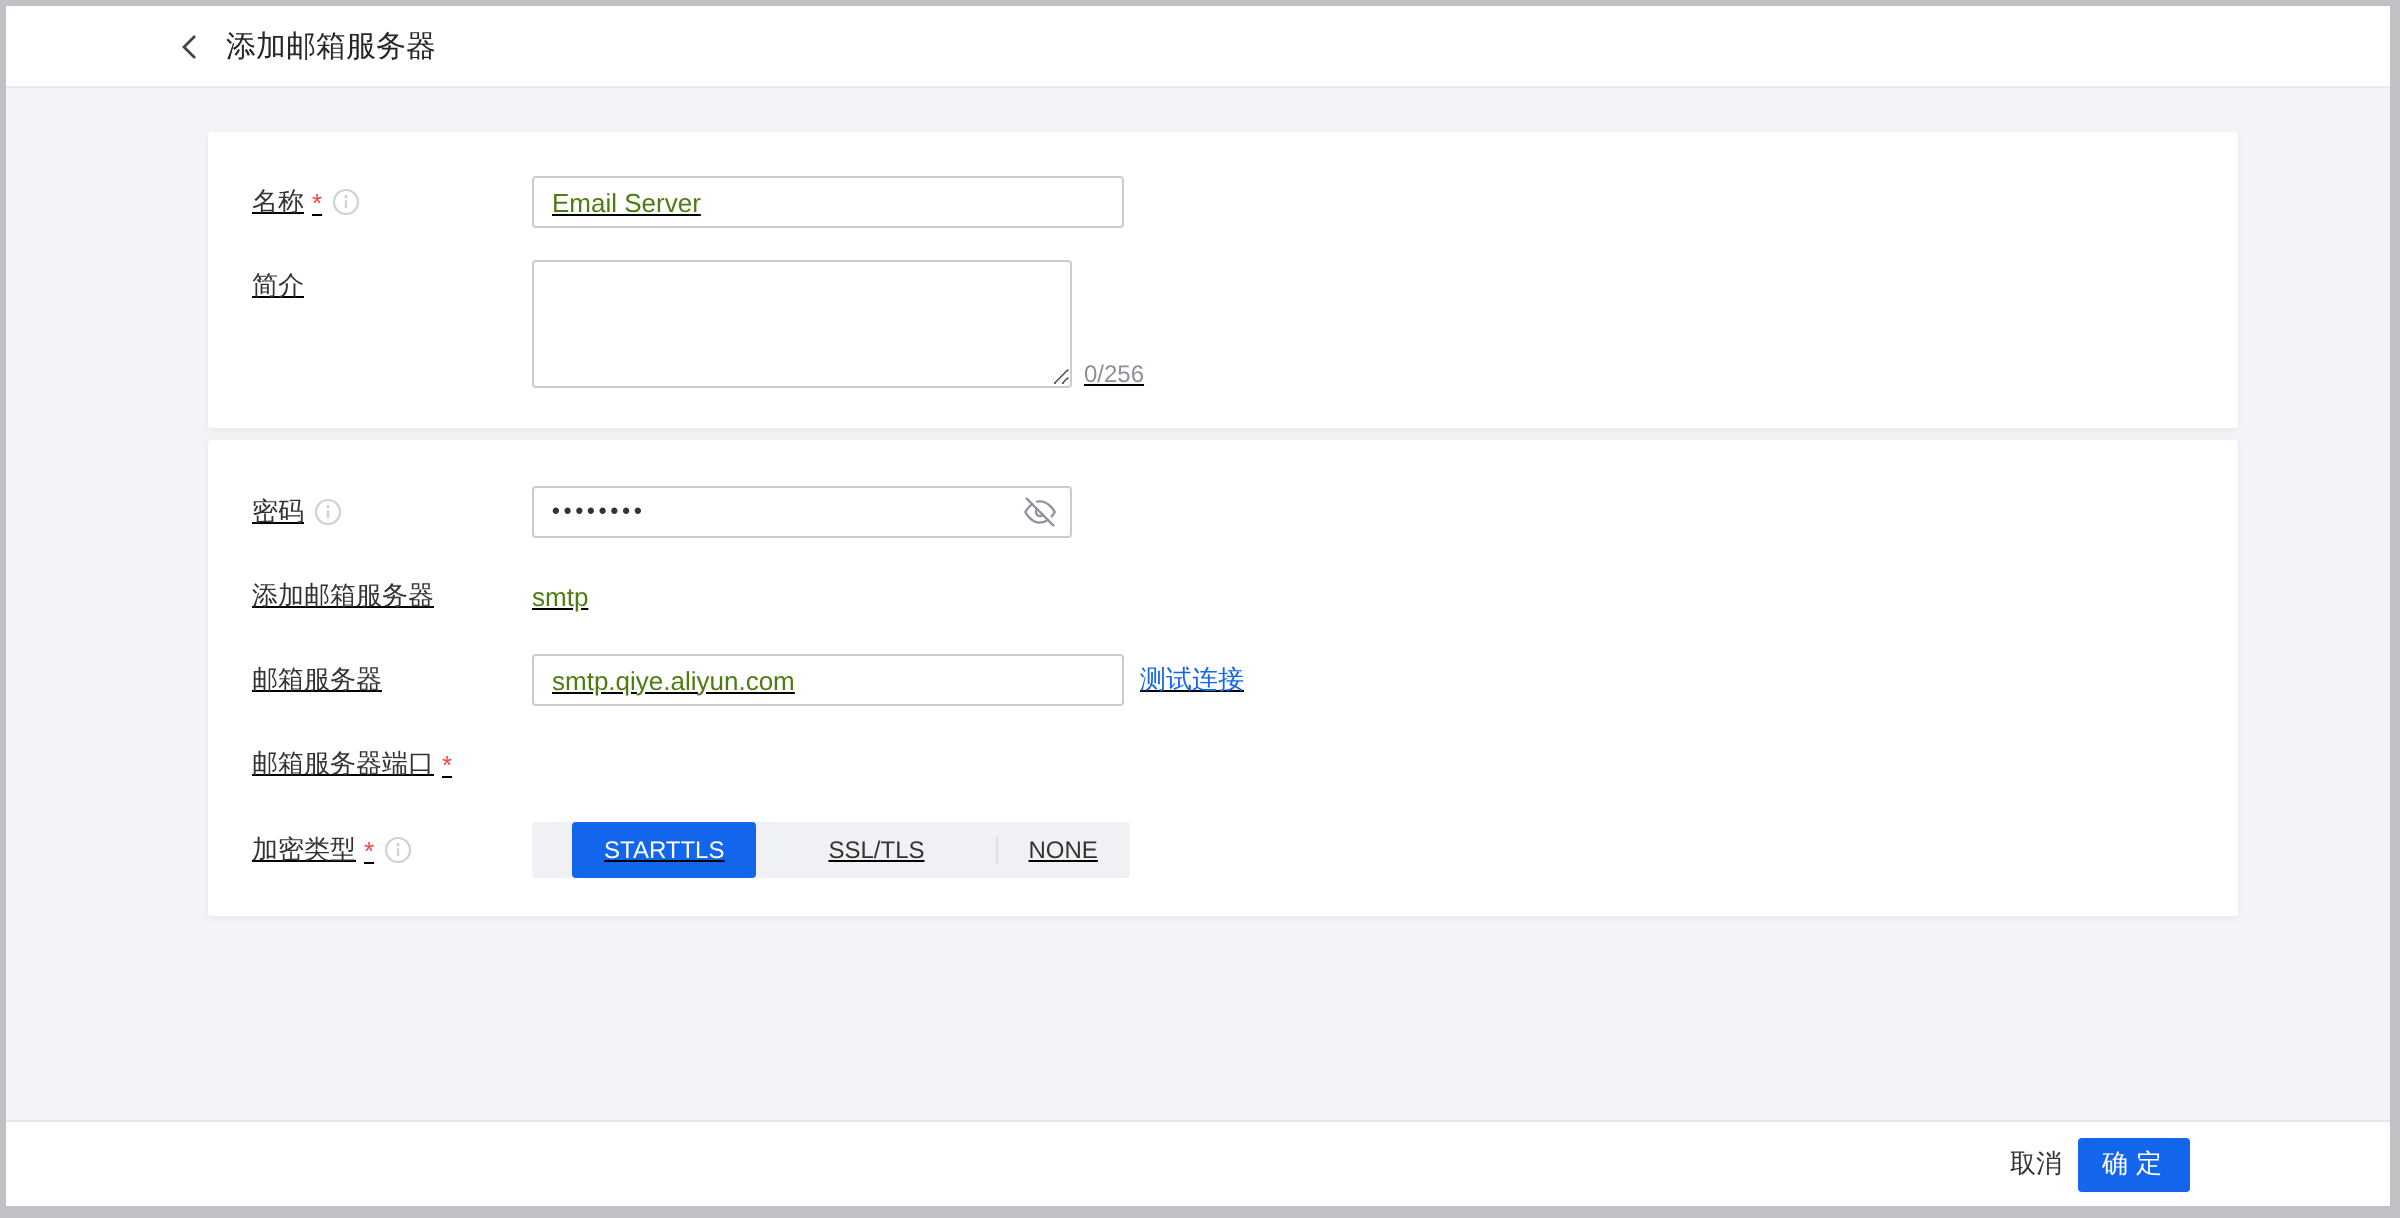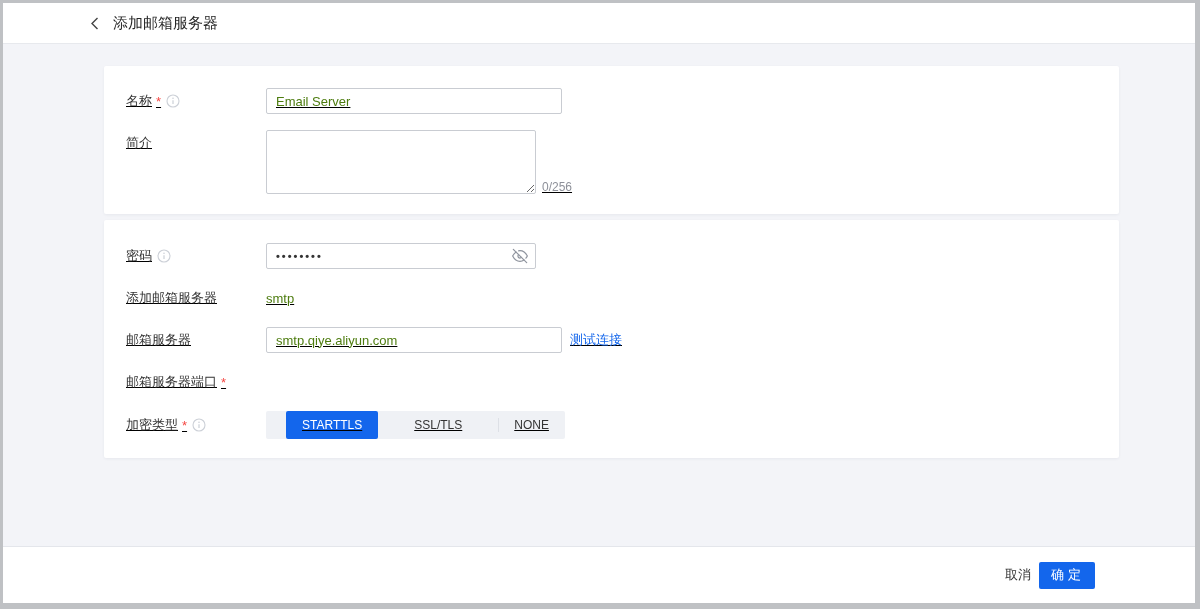--- a/index.html
+++ b/index.html
@@ -156,21 +156,21 @@
   }
   .segment:nth-child(3)::before {
     content: '';
     position: absolute;
     left: 0; top: 7px; bottom: 7px;
     width: 1px;
     background: #dde0e6;
   }
   
   .footer {
-    height: 57px;
+    height: 43px;
     background: #ffffff;
     border-top: 1px solid #e4e6eb;
     display: flex;
     align-items: center;
     justify-content: flex-end;
     padding-right: 100px;
     flex-shrink: 0;
   }
   .cancel-btn {
     font-size: 13px;

